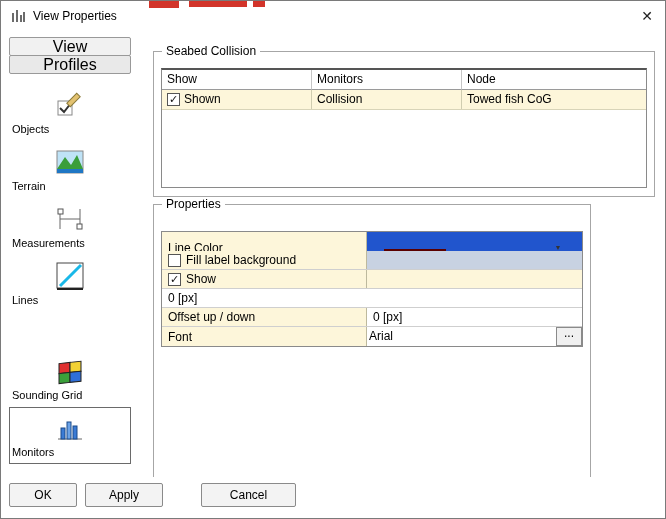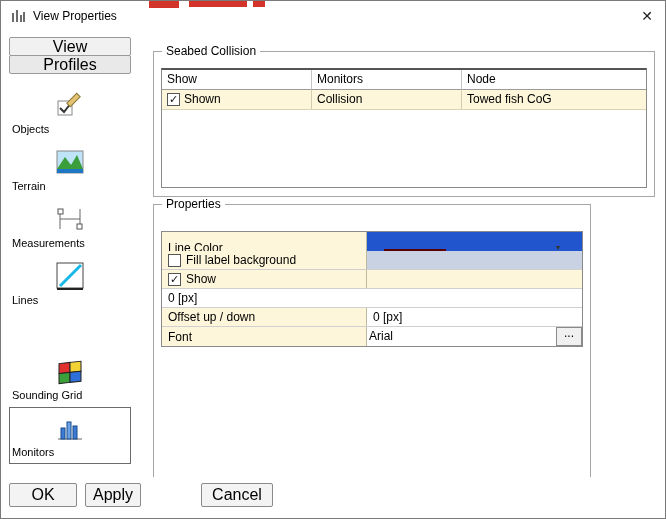--- a/index.html
+++ b/index.html
@@ -53,24 +53,24 @@
   .swatch{width:62px;margin:1px;border:1px solid #5a0000}
   .cname{flex:1;color:#fff;padding-left:6px}
   .ddbtn{width:17px;background:#e4e4e4;border-left:1px solid #999;display:flex;align-items:center;justify-content:center;font-size:7px;color:#333}
   .pv.graycell{background:#c8d2e2}
   .pv.yellowcell{background:var(--row-yellow,#fdf6da)}
   .pv.fontrow{padding:0;display:flex;align-items:stretch}
   .fval{flex:1;padding-left:2px}
   .ellipsis{width:26px;border:1px solid #8a8a8a;background:#f0f0f0;font:inherit;font-size:12px;line-height:6px;padding:0 0 7px;cursor:pointer}
 
   .footer{position:absolute;left:0;right:0;bottom:0;height:41px;background:#fff}
-  .btn{position:absolute;top:6px;height:24px;border:1px solid #8a8a8a;background:#f3f3f3;font:inherit;font-size:16px;border-radius:2px;cursor:pointer}
+  .btn{position:absolute;top:6px;height:24px;border:1px solid #8a8a8a;background:#f3f3f3;font:inherit;font-size:12px;border-radius:2px;cursor:pointer}
   .ok{left:8px;width:68px}
-  .apply{left:84px;width:56px}
-  .cancel{left:200px;width:72px}
+  .apply{left:84px;width:78px}
+  .cancel{left:200px;width:95px}
 </style>
 </head>
 <body>
 
 <div class="dialog">
 
   <div class="artifact a1"></div>
   <div class="artifact a2"></div>
   <div class="artifact a3"></div>
 

